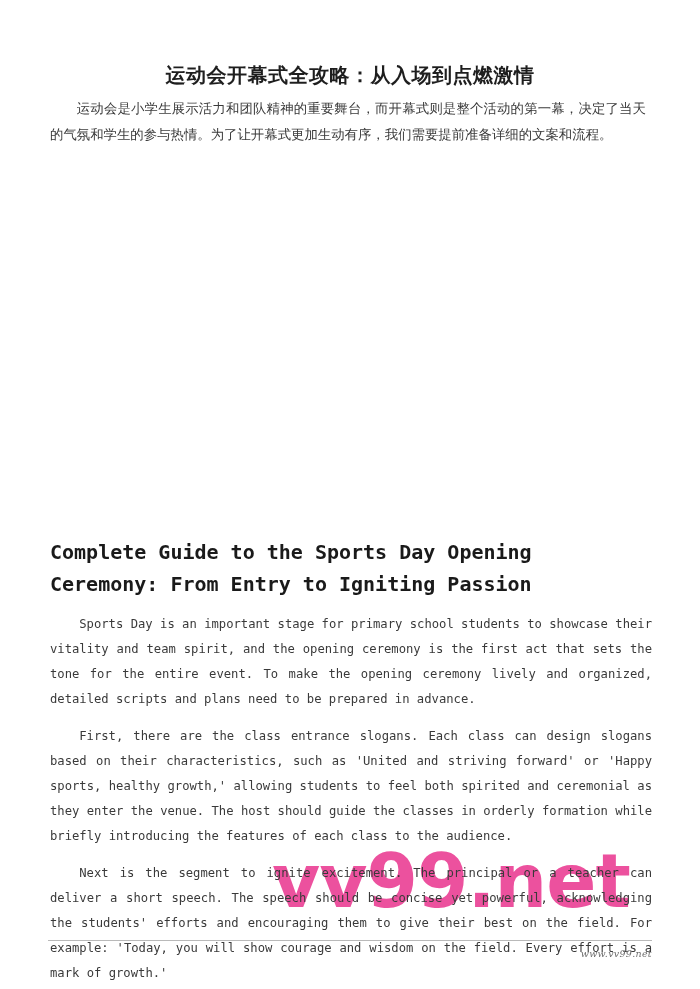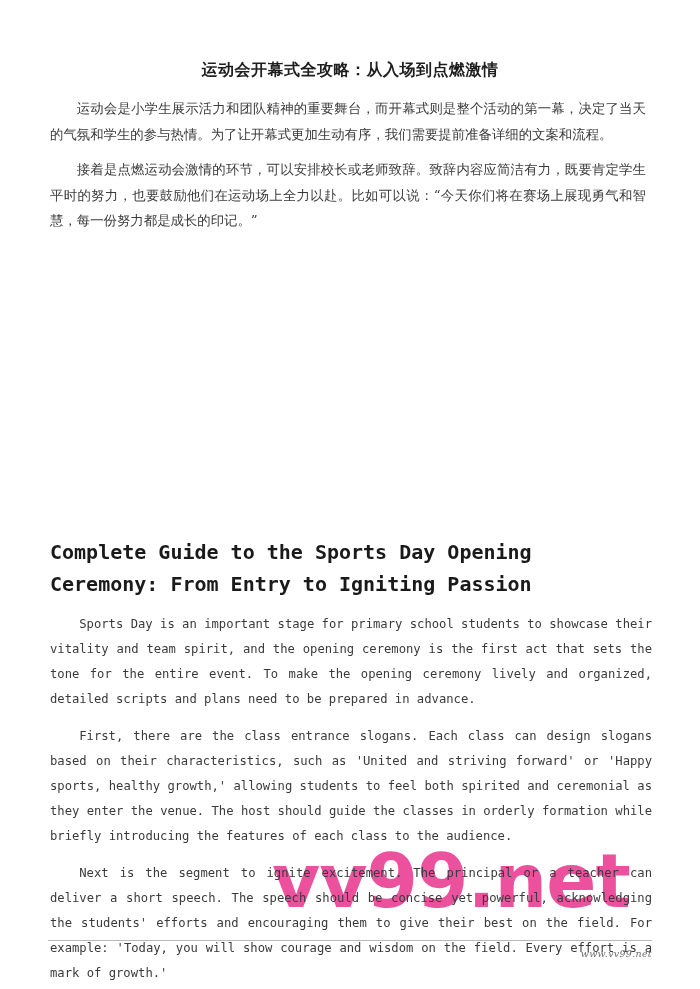--- a/index.html
+++ b/index.html
@@ -58,21 +58,21 @@
 
   
   .cn-title {
     position: absolute;
     left: 50px;
     top: 48px;
     width: 600px;
     text-align: center;
     font-family: "DejaVu Serif", "Liberation Serif", serif;
     font-weight: bold;
-    font-size: 16px;
+    font-size: 20px;
     letter-spacing: 0.5px;
     color: #1e1e1e;
     line-height: 1.4;
   }
 
   .cn-body {
     position: absolute;
     left: 50px;
     top: 96px;
     width: 602px;
@@ -150,21 +150,20 @@
   <div class="watermark">
     <div class="watermark-text">vv99.net</div>
   </div>
 
   <div class="content">
 
     <h1 class="cn-title">运动会开幕式全攻略：从入场到点燃激情</h1>
 
     <div class="cn-body">
       <p class="cn-p">运动会是小学生展示活力和团队精神的重要舞台，而开幕式则是整个活动的第一幕，决定了当天的气氛和学生的参与热情。为了让开幕式更加生动有序，我们需要提前准备详细的文案和流程。</p>
-      <p class="cn-p">接着是点燃运动会激情的环节，可以安排校长或老师致辞。致辞内容应简洁有力，既要肯定学生平时的努力，也要鼓励他们在运动场上全力以赴。比如可以说：“今天你们将在赛场上展现勇气和智慧，每一份努力都是成长的印记。”</p>
     </div>
 
     <h2 class="en-title">Complete Guide to the Sports Day Opening Ceremony: From Entry to Igniting Passion</h2>
 
     <div class="en-body">
       <p class="en-p">Sports Day is an important stage for primary school students to showcase their vitality and team spirit, and the opening ceremony is the first act that sets the tone for the entire event. To make the opening ceremony lively and organized, detailed scripts and plans need to be prepared in advance.</p>
       <p class="en-p">First, there are the class entrance slogans. Each class can design slogans based on their characteristics, such as 'United and striving forward' or 'Happy sports, healthy growth,' allowing students to feel both spirited and ceremonial as they enter the venue. The host should guide the classes in orderly formation while briefly introducing the features of each class to the audience.</p>
       <p class="en-p">Next is the segment to ignite excitement. The principal or a teacher can deliver a short speech. The speech should be concise yet powerful, acknowledging the students' efforts and encouraging them to give their best on the field. For example: 'Today, you will show courage and wisdom on the field. Every effort is a mark of growth.'</p>
     </div>
 

